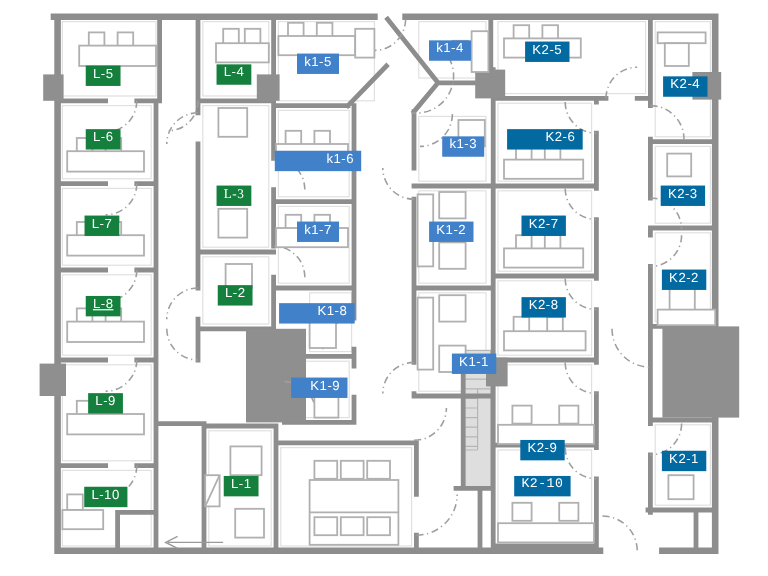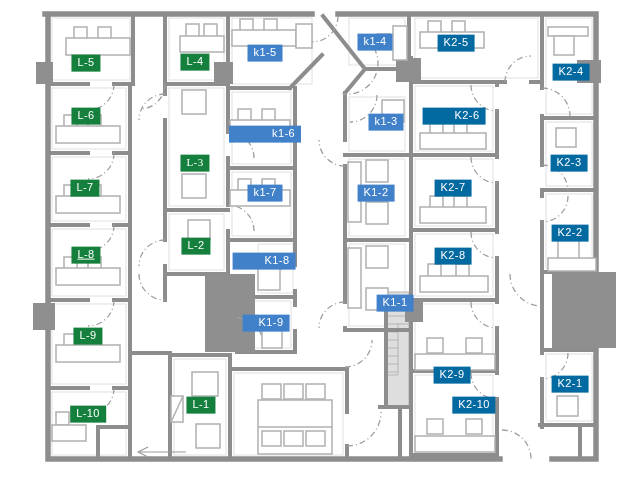--- a/index.html
+++ b/index.html
@@ -325,14 +325,14 @@
   <div class="badge g-K1" style="left: 266px; top: 323px; padding-left: 16px;">K1-9</div>
   <div class="badge g-K2" style="left: 570px; top: 384px;">K2-1</div>
   <div class="badge g-K2" style="left: 570px; top: 233px;">K2-2</div>
   <div class="badge g-K2" style="left: 569px; top: 163px;">K2-3</div>
   <div class="badge g-K2" style="left: 571px; top: 72px;">K2-4</div>
   <div class="badge g-K2" style="left: 456px; top: 43px;">K2-5</div>
   <div class="badge g-K2" style="left: 454px; top: 116px; padding-left: 32px;">K2-6</div>
   <div class="badge g-K2" style="left: 453px; top: 188px;">K2-7</div>
   <div class="badge g-K2" style="left: 453px; top: 256px;">K2-8</div>
   <div class="badge g-K2" style="left: 452px; top: 328px; margin-top: 47px;">K2-9</div>
-  <div class="badge g-K2" style="left: 474px; top: 405px;">K2-10</div>
+  <div class="badge g-K2" style="left: 452px; top: 405px; font-family: Liberation Mono, monospace;">K2-10</div>
 </div>
 
 </body></html>

